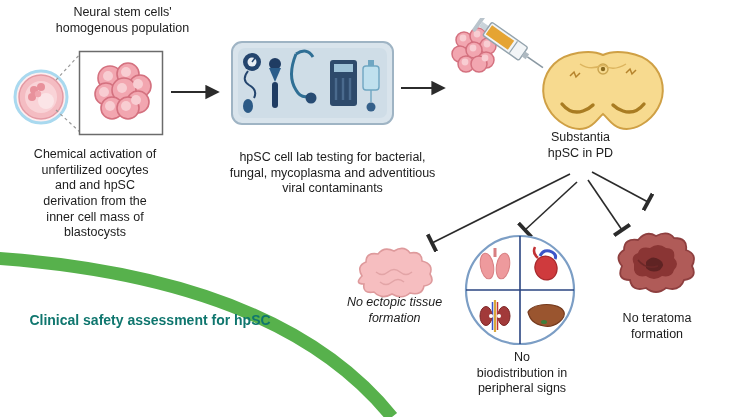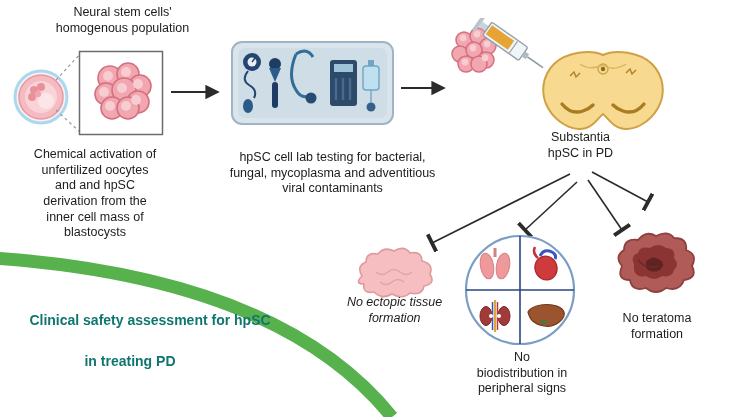--- a/index.html
+++ b/index.html
@@ -243,15 +243,14 @@
     <path d="M38,36 q6,-8 14,-2 q6,4 0,10 q-8,4 -14,-2 Z" fill="#5f2323"></path>
     <path d="M30,34 q8,10 20,6" fill="none" stroke="#6d2828" stroke-width="1.6"></path>
   </svg>
   <div class="lbl" style="left:602px;top:303px;width:110px;margin-top:8px;">No teratoma
 formation</div>
 
   <svg style="left:0;top:238px;" width="400" height="179" viewBox="0 0 400 179">
     <path d="M-6,20 Q280,40 392,179" fill="none" stroke="#57b14c" stroke-width="13"></path>
   </svg>
   <div class="banner-text" style="left:0;top:312px;width:300px;">Clinical safety assessment for hpSC</div>
-  <div class="banner-text" style="left:0;top:353px;width:260px;">in treating PD</div>
 
 </div>
 
 </body></html>

